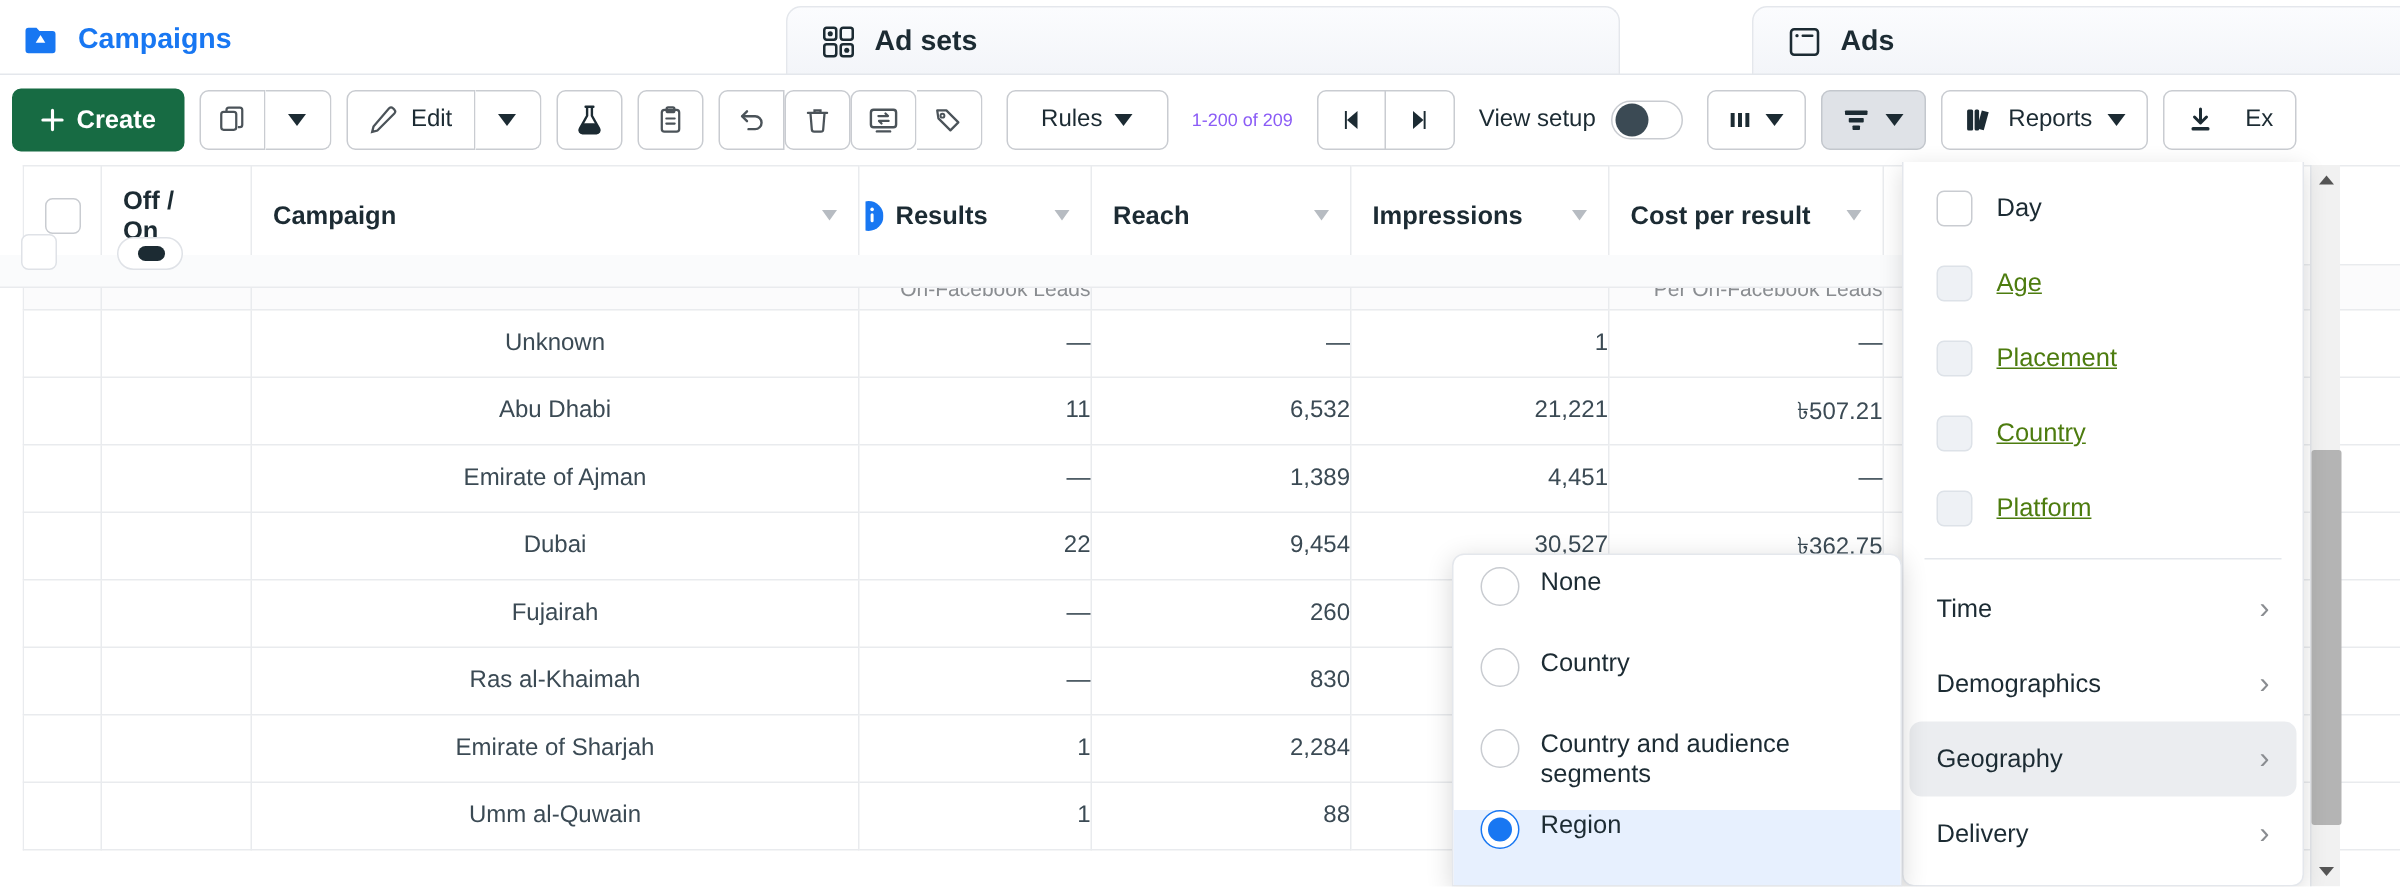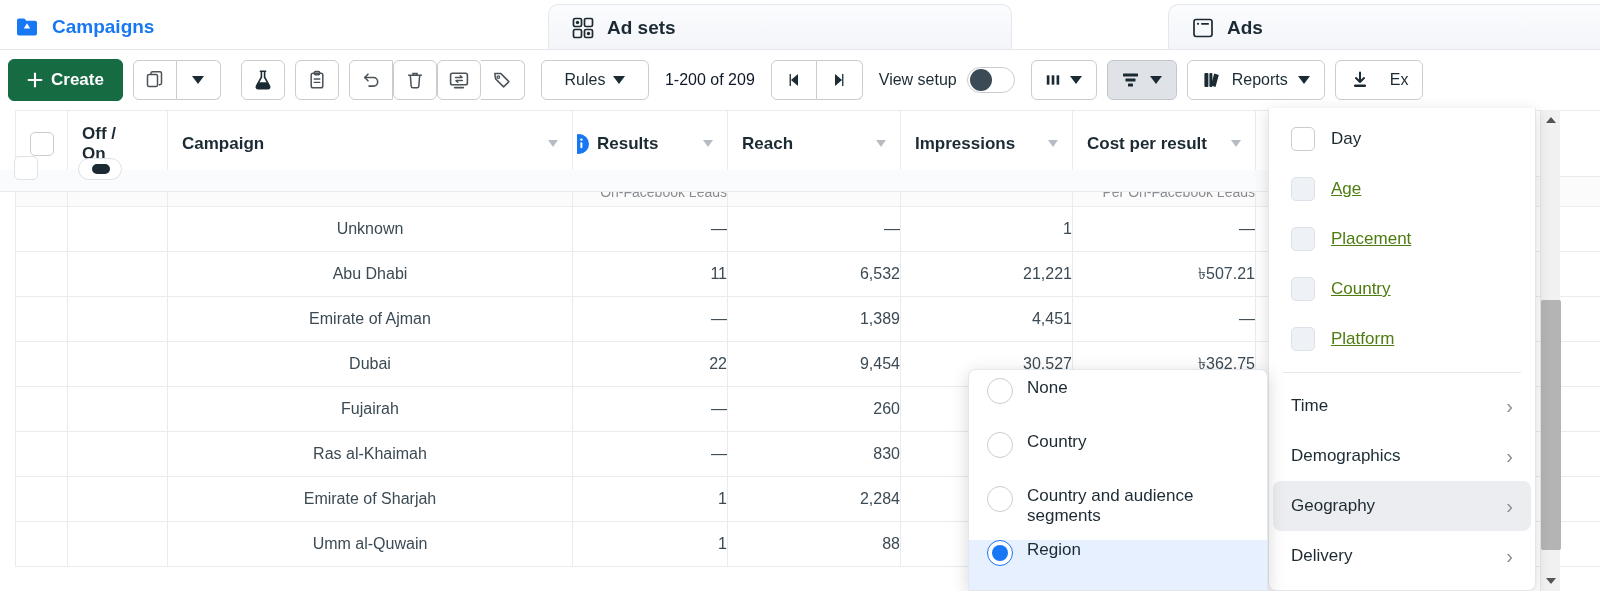--- a/index.html
+++ b/index.html
@@ -24,21 +24,21 @@
     padding:0 22px;
     font-size:19px; font-weight:700;
     border-top-left-radius:10px; border-top-right-radius:10px;
   }
   .tab.active { background:#ffffff; color:#1877f2; left:0; width:532px; padding-left:14px; }
   .tab.inactive {
     background: linear-gradient(180deg,#fbfcfe 0%, #f3f5f9 100%);
     color:#1c2b33;
     border:1px solid #e4e7ec; border-bottom:none;
   }
-  .tab-adsets { left:548px; width:464px; }
+  .tab-adsets { left:524px; width:556px; }
   .tab-ads { left:1168px; width:488px;align-items:center; }
   .tab .ticon { display:inline-flex; align-items:center; justify-content:center; }
 
   .tabbar-underline {
     position:absolute; left:0; top:49px; width:1600px; height:1px; background:#e4e7ec;
   }
 
   
   .toolbar {
     position:absolute; left:0; top:50px; width:1600px; height:60px;
@@ -61,21 +61,21 @@
   .grp { display:flex; align-items:center; }
   .grp .btn:first-child { border-top-right-radius:0; border-bottom-right-radius:0; }
   .grp .btn:last-child { border-top-left-radius:0; border-bottom-left-radius:0; border-left:none; }
   .sep { width:10px; }
   .sep-lg { width:16px; }
 
   .caretdown {
     width:0;height:0;border-left:6px solid transparent;border-right:6px solid transparent;
     border-top:8px solid #1c2b33;
   }
-  .pager-label { font-size:16px; color:#0f172a; white-space:nowrap; }
+  .pager-label { font-size:12px; color:#8b5cf6; white-space:nowrap; }
   .pagerbtns { display:flex; }
   .pagerbtns .btn { width:46px; }
   .view-setup { font-size:16px; color:#1c2b33; white-space:nowrap; }
   .toggle {
     width:48px;height:26px;border-radius:13px;border:1px solid #c9ccd1;background:#fff;
     display:flex;align-items:center;padding:2px; cursor:pointer;
   }
   .toggle .knob { width:22px;height:22px;border-radius:50%;background:#3b4a54; }
 
   
@@ -218,20 +218,31 @@
           <rect x="2.5" y="4.5" width="10" height="12" rx="1.6" fill="none" stroke="#4b5359" stroke-width="1.5"></rect>
           <path d="M6 4.5V3.3a1.6 1.6 0 0 1 1.6-1.6h7.3a1.6 1.6 0 0 1 1.6 1.6v9.8a1.6 1.6 0 0 1-1.6 1.6h-1.3" fill="none" stroke="#4b5359" stroke-width="1.5"></path>
         </svg>
       </div>
       <div class="btn caret">
         <span class="caretdown"></span>
       </div>
     </div>
     <div class="sep"></div>
 
+    <div class="grp">
+      <div class="btn">
+        <svg width="20" height="20" viewBox="0 0 20 20">
+          <path d="M3 14.4l-0.9 3.5 3.5-0.9L16.9 5.7a1.9 1.9 0 0 0 0-2.6l-0.9-0.9a1.9 1.9 0 0 0-2.6 0z" fill="none" stroke="#4b5359" stroke-width="1.5"></path>
+        </svg>
+        <span>Edit</span>
+      </div>
+      <div class="btn caret">
+        <span class="caretdown"></span>
+      </div>
+    </div>
     <div class="sep"></div>
 
     <div class="btn icononly">
       <svg width="22" height="22" viewBox="0 0 22 22">
         <path d="M8.4 2.2h5.2M9.4 2.2v6L4.6 16.8a2 2 0 0 0 1.7 3h9.4a2 2 0 0 0 1.7-3L12.6 8.2v-6" fill="none" stroke="#1c2b33" stroke-width="1.6" stroke-linecap="round"></path>
         <path d="M6.6 13.2h8.8l2.5 4.2a1.6 1.6 0 0 1-1.4 2.4H5.5a1.6 1.6 0 0 1-1.4-2.4z" fill="#1c2b33"></path>
       </svg>
     </div>
     <div class="sep"></div>
 

